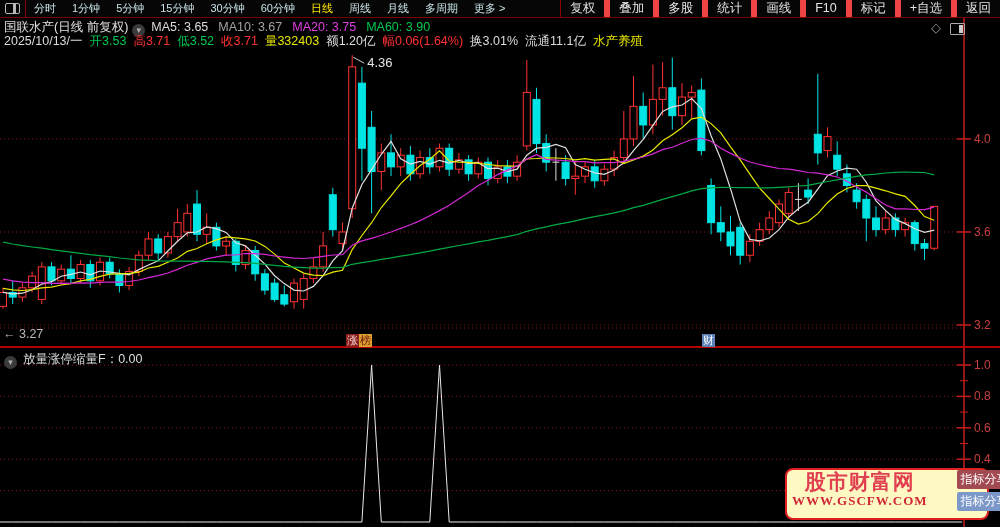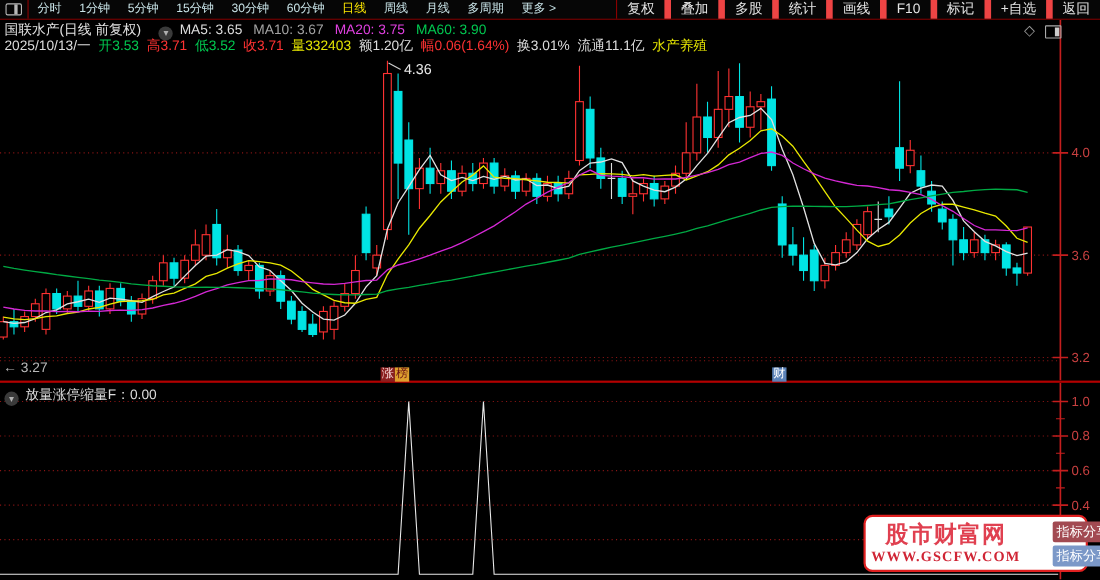--- a/index.html
+++ b/index.html
@@ -16,37 +16,37 @@
   .menu-left .mi.sel{color:#ffe800;}
   .menu-right{display:flex;align-items:center;height:17px;margin-left:auto;border-left:1px solid #8b0000;}
   .menu-right .mi{padding:0 9px;font-size:12.5px;line-height:17px;color:#e4e4e4;border-left:6px solid #ef4444;white-space:nowrap;}
   .menu-right .mi:first-child{border-left:none;}
   
   #main-panel{position:absolute;top:18px;left:0;width:1000px;height:328px;border-bottom:2px solid #b40000;}
   #main-svg{position:absolute;top:0;left:0;}
   .overlay-row{position:absolute;left:4px;white-space:nowrap;z-index:5;}
   #row-title{top:1px;font-size:12.5px;}
   #row-stats{top:15px;font-size:12.5px;}
-  #stock-title{color:#e2e2e2;margin-right:16px;}
+  #stock-title{color:#e2e2e2;margin-right:4px;}
   .chev-circle{display:inline-block;width:13px;height:13px;border-radius:50%;background:#3a3a3a;color:#b0b0b0;
                font-size:9px;line-height:12px;text-align:center;vertical-align:-2px;margin-right:6px;}
   .ma-item{margin-right:10px;}
   .stat-item{margin-right:7px;}
   .evt-badge{position:absolute;top:316px;z-index:6;font-size:11px;line-height:13px;display:flex;cursor:default;}
   .evt-badge span{padding:0 1px;}
   #diamond-icon{position:absolute;left:931px;top:2px;color:#999;font-size:13px;z-index:6;}
   #panel-icon{position:absolute;left:950px;top:5px;width:13px;height:10px;border:1px solid #aaa;border-radius:1px;z-index:6;}
   #panel-icon:after{content:"";position:absolute;right:1px;top:1px;width:4px;height:8px;background:#ccc;}
   
   #sub-panel{position:absolute;top:348px;left:0;width:1000px;height:179px;border-bottom:1px solid #6a0000;}
   #sub-svg{position:absolute;top:0;left:0;}
   #sub-header{position:absolute;top:3px;left:4px;z-index:5;font-size:12.5px;color:#dcdcdc;white-space:nowrap;}
   
-  #watermark{position:absolute;right:11px;bottom:7px;width:190px;height:48px;background:#ffffff;
-             border:2px solid #e02020;border-radius:8px;z-index:10;display:flex;align-items:center;padding:0 5px;gap:29px;}
+  #watermark{position:absolute;right:11px;bottom:7px;width:190px;height:48px;background:#fef9c3;
+             border:2px solid #e02020;border-radius:8px;z-index:10;display:flex;padding:0 5px;gap:29px;}
   #wm-left{flex:1;text-align:center;}
   #wm-name{font-size:21px;font-weight:bold;color:#e04050;letter-spacing:1px;line-height:23px;}
   #wm-url{font-size:13px;font-weight:bold;color:#d02535;letter-spacing:1px;font-family:"Liberation Serif",serif;}
   #wm-badges{display:flex;flex-direction:column;gap:3px;}
   .wm-badge{font-size:12px;color:#fff;padding:1px 4px;border-radius:2px;white-space:nowrap;}
   #wm-badge-1{background:#a24a52;}
   #wm-badge-2{background:#7b98c8;}
 </style>
 </head>
 <body>

